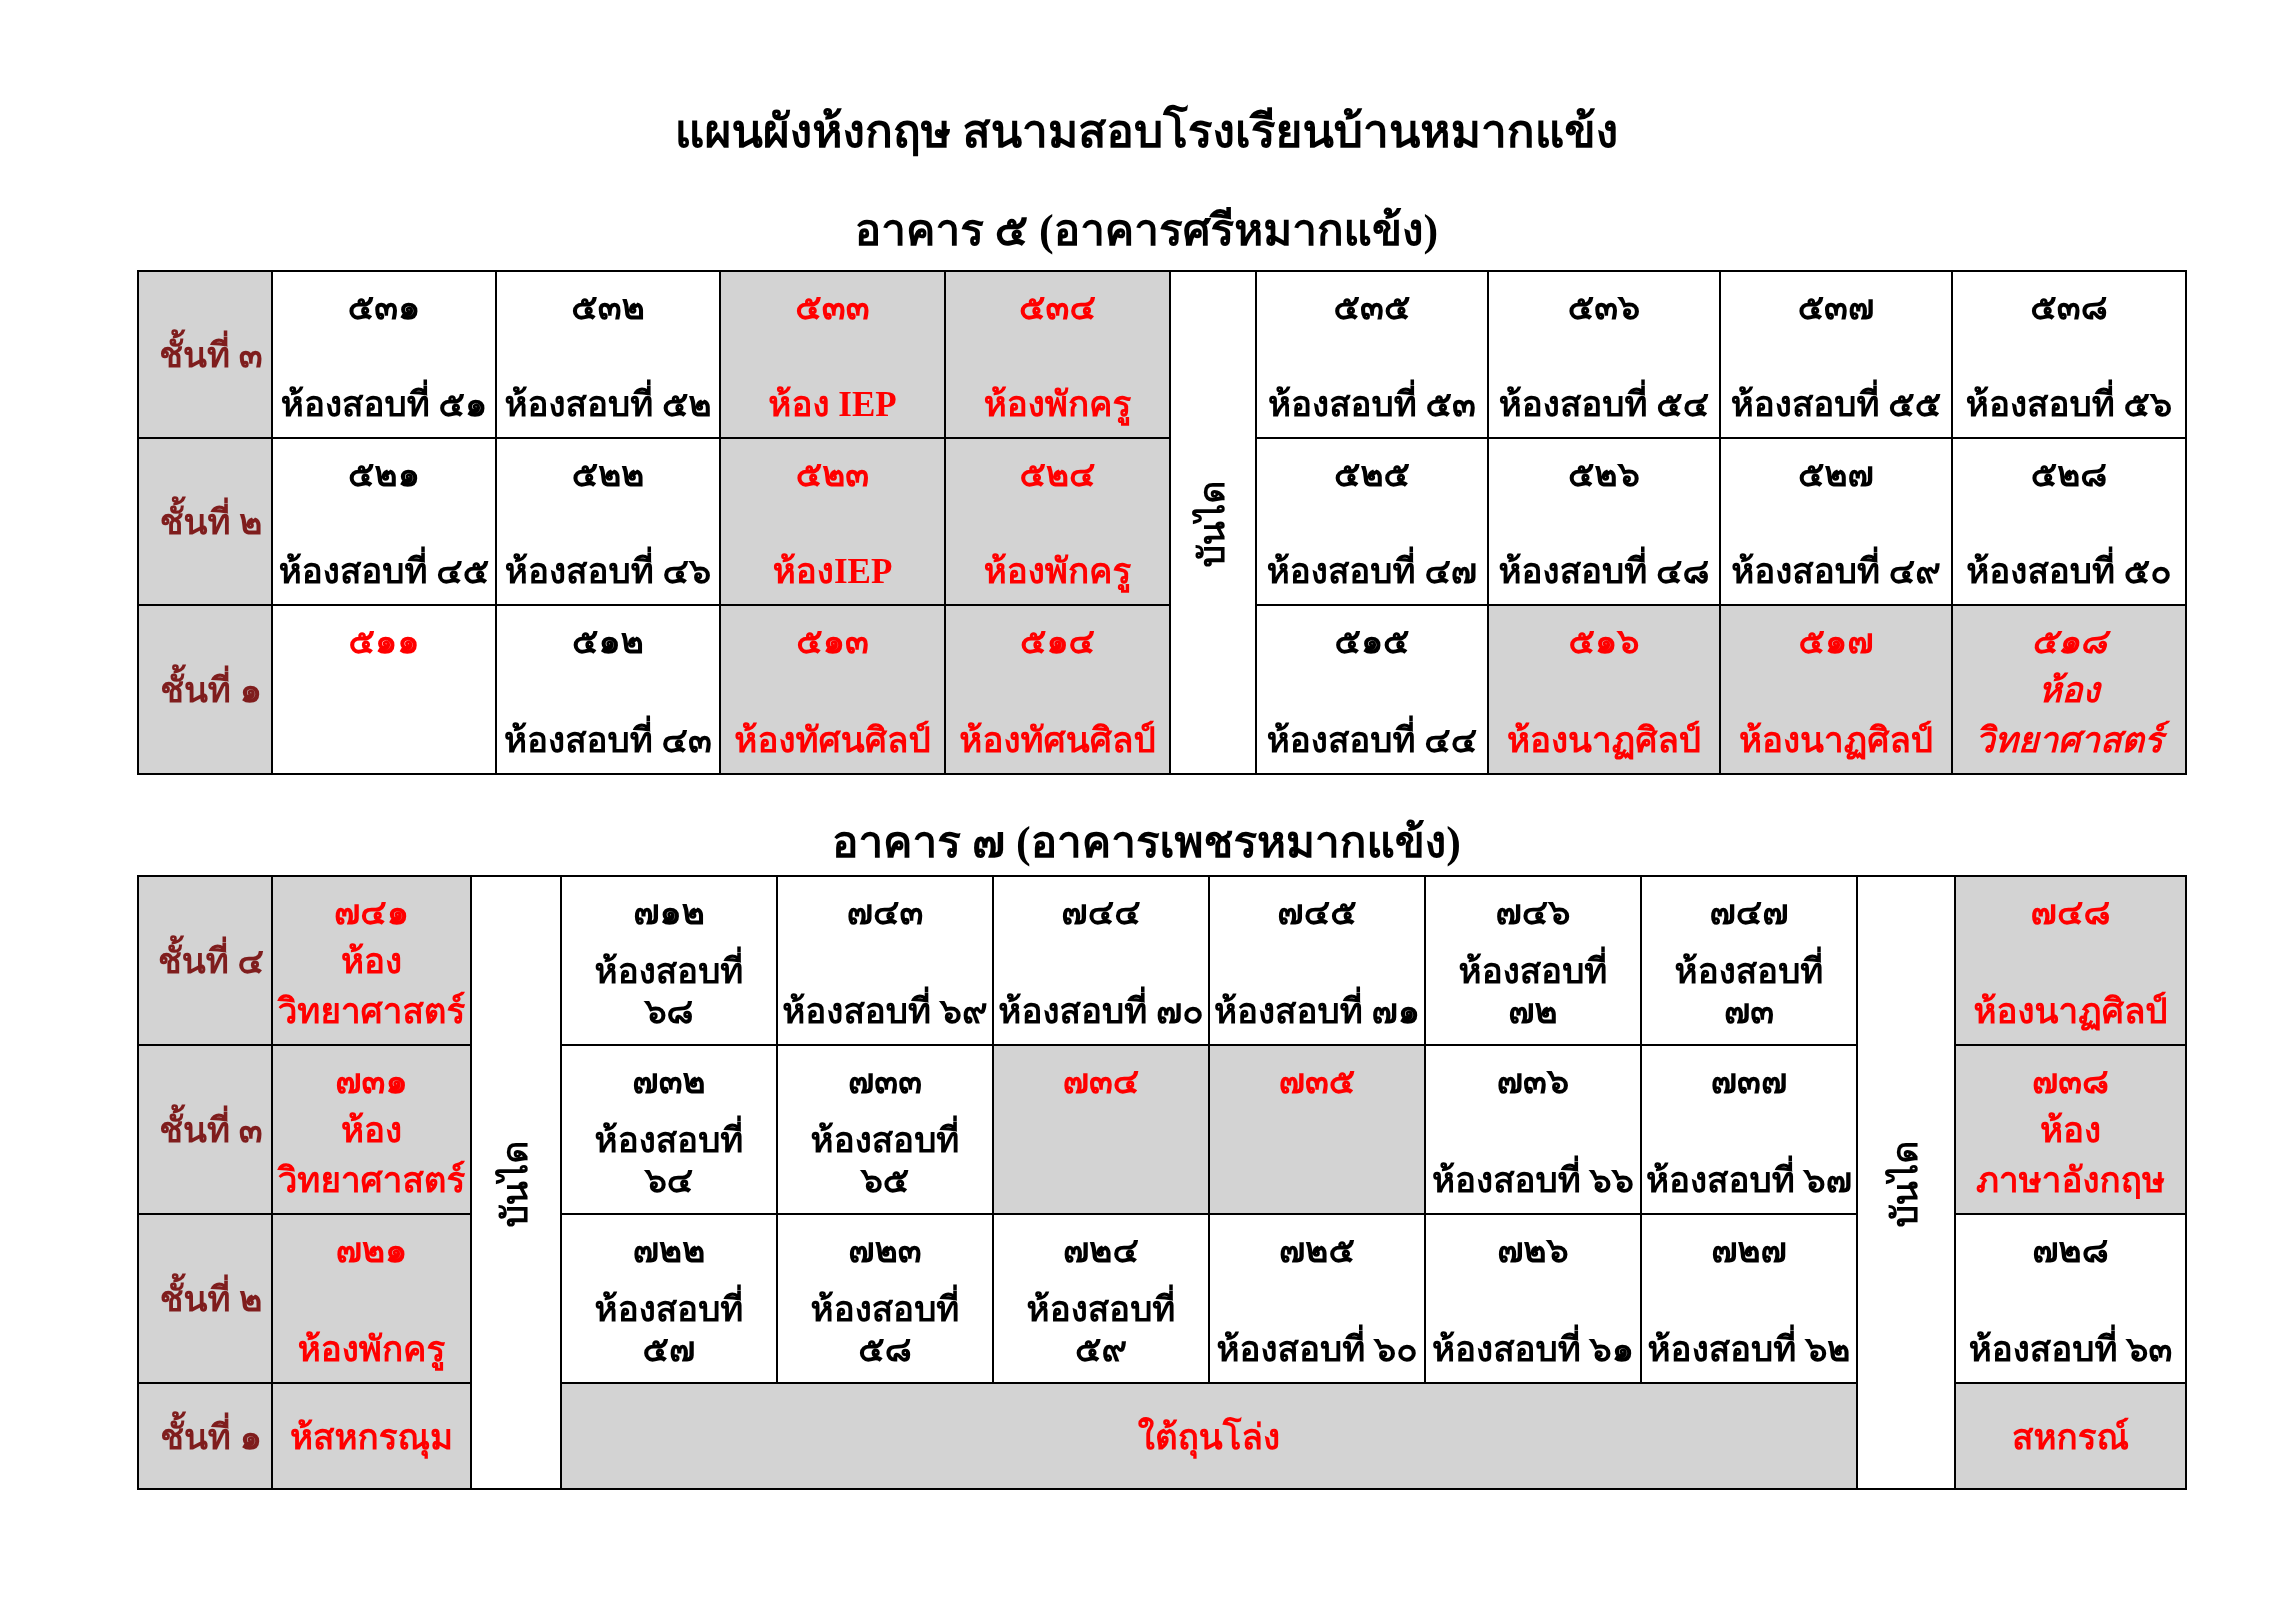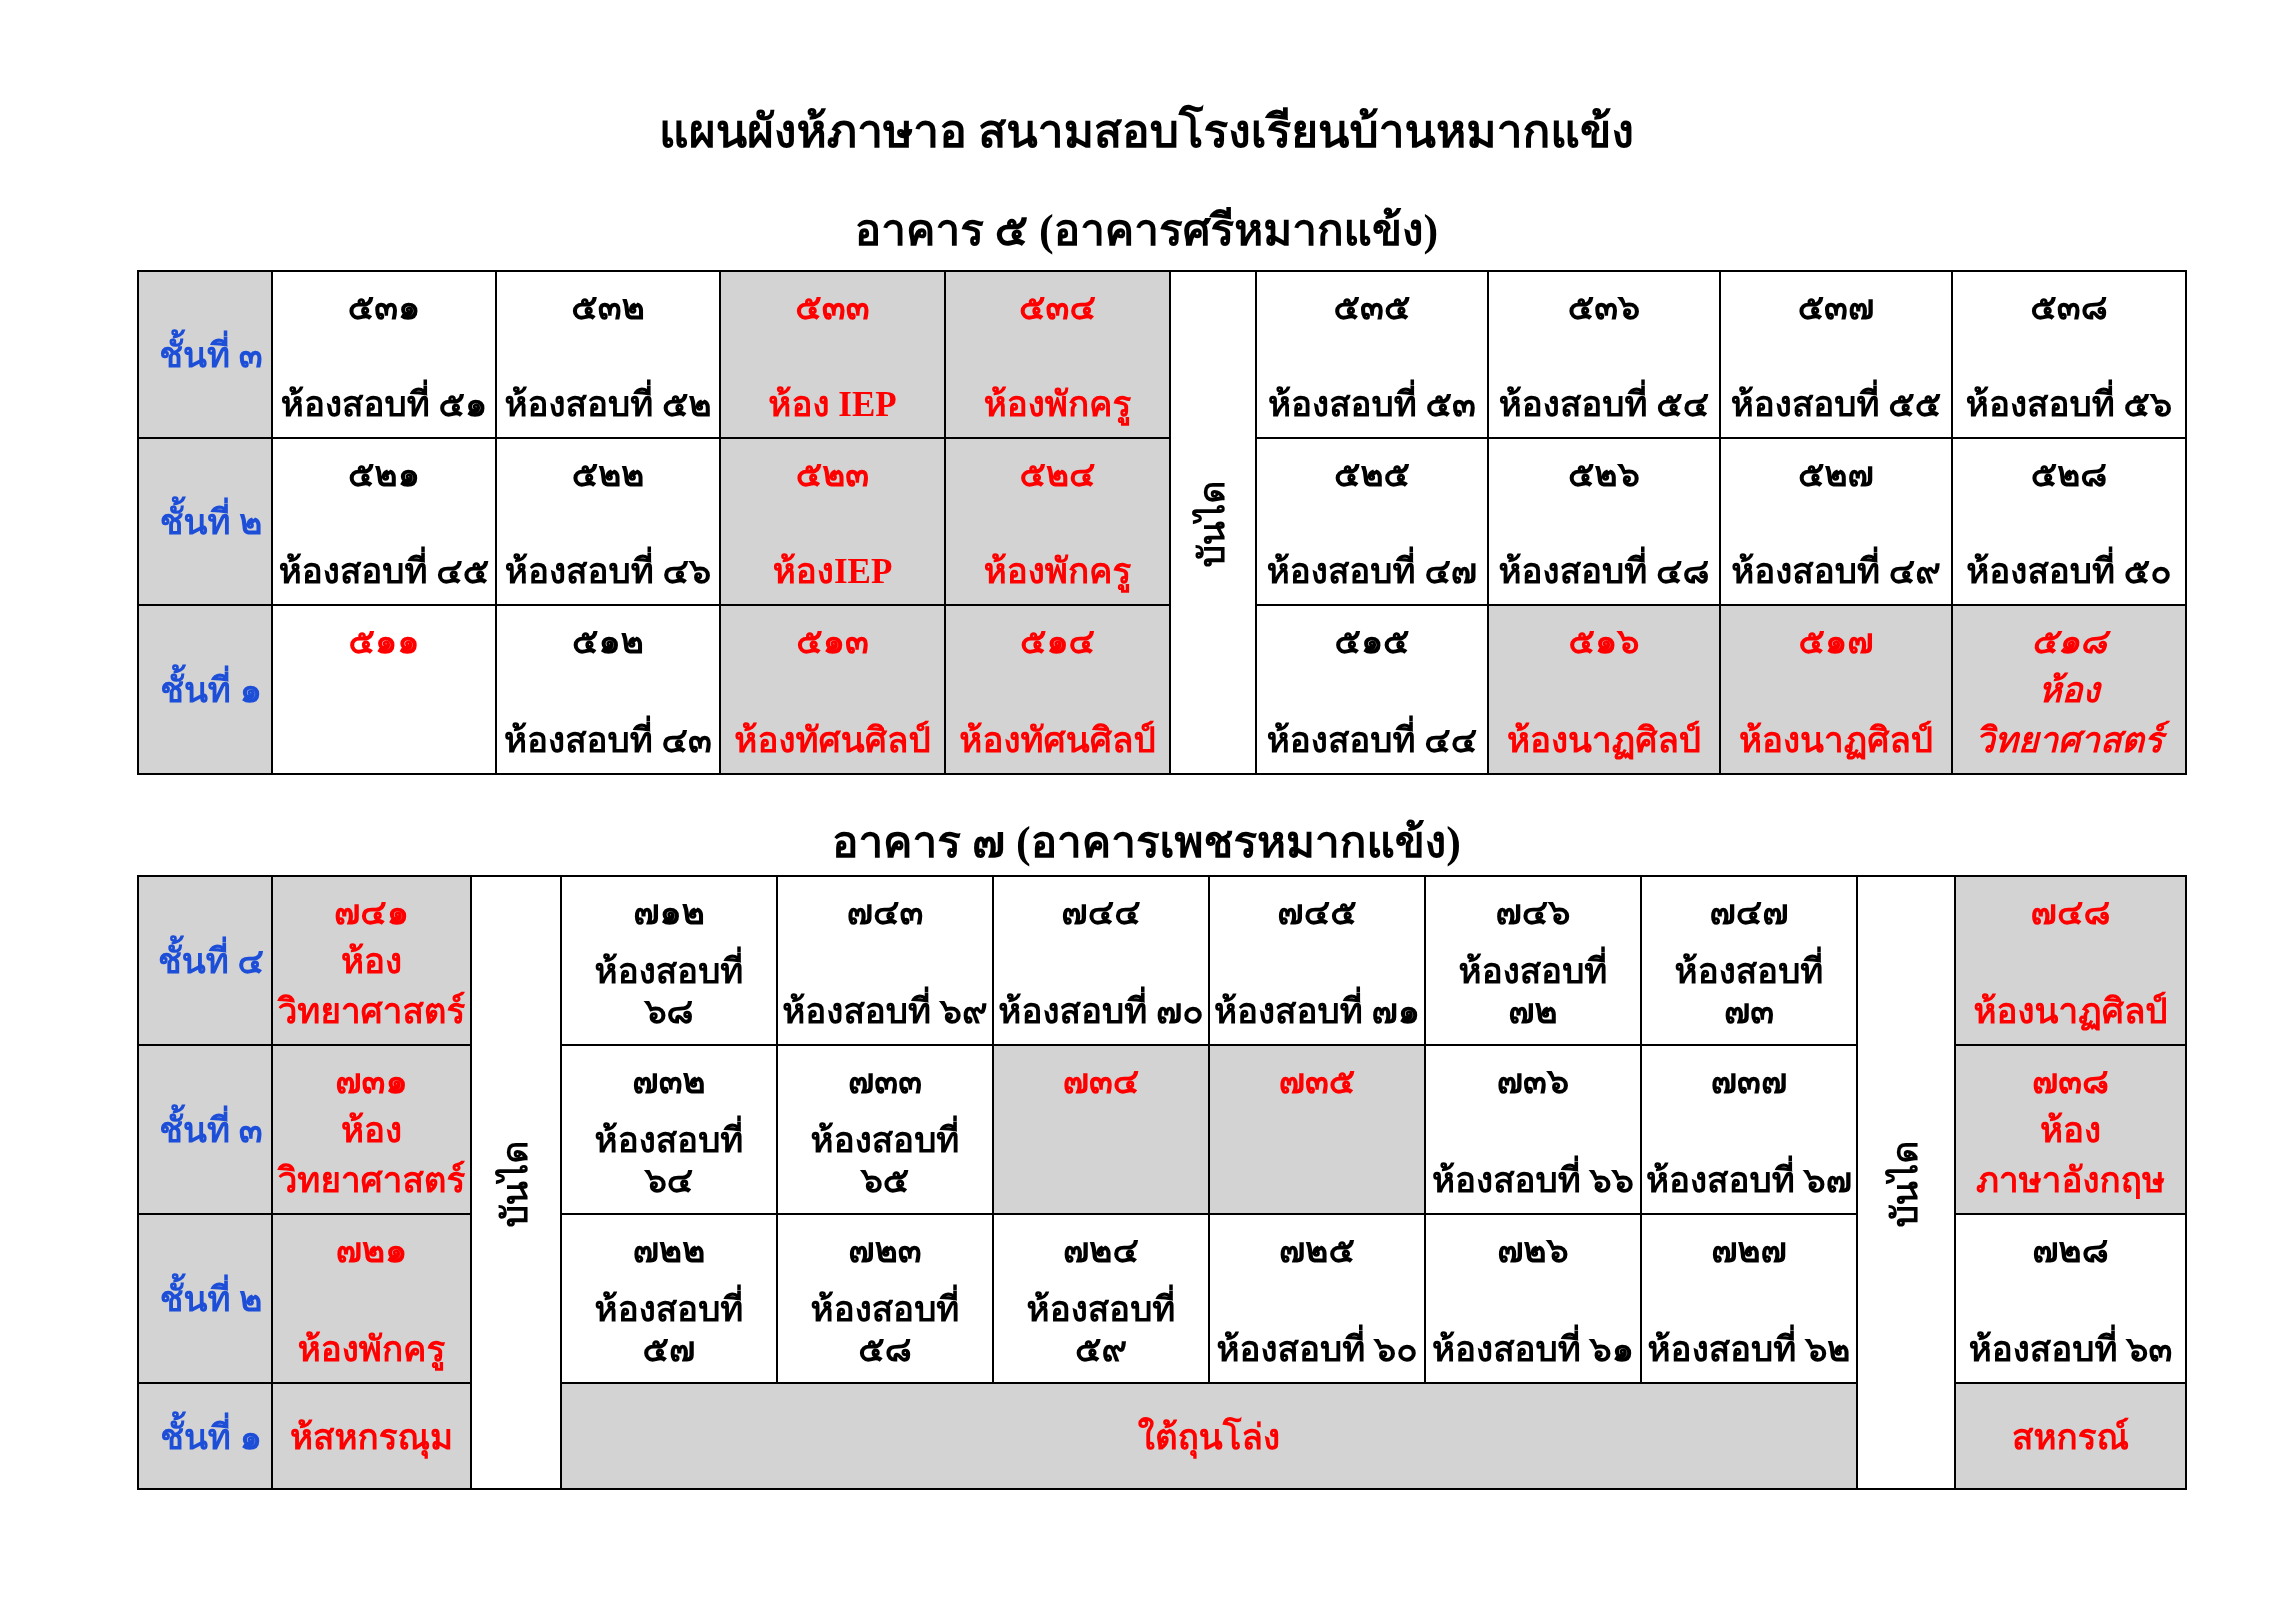--- a/index.html
+++ b/index.html
@@ -42,30 +42,30 @@
     justify-content:space-between;
     padding:15.7px 3.9px 11.8px 3.9px;
     font-size:35px;font-weight:bold;line-height:1.15;
     background:#fff;color:#000;text-align:center;
   }
   .cell.gray{background:#d3d3d3;}
   .cell.red{color:#ff0000;}
   .cell.center{justify-content:center;}
   .cell.last-col{border-right:none;}
   .cell.last-row{border-bottom:none;}
-  .cell.floor{background:#d3d3d3;color:#1d4ed8;justify-content:center;padding-left:16px;}
+  .cell.floor{background:#d3d3d3;color:#7f1d1d;justify-content:center;padding-left:16px;}
   .cell.stairs{background:#ffffff;justify-content:center;}
   .v-text{transform:rotate(-90deg);white-space:nowrap;}
   .cell span{display:block;}
 </style>
 </head>
 <body>
 
 <div id="page">
-  <div class="doc-title">แผนผังห้ภาษาอ สนามสอบโรงเรียนบ้านหมากแข้ง</div>
+  <div class="doc-title">แผนผังห้งกฤษ สนามสอบโรงเรียนบ้านหมากแข้ง</div>
 
   <div class="bldg-subtitle" id="subtitle5">อาคาร ๕ (อาคารศรีหมากแข้ง)</div>
   <div class="bldg-table" id="table5">
       <div class="cell floor" style="grid-area: 1 / 1;">
         <span>ชั้นที่ ๓</span>
       </div>
       <div class="cell" style="grid-area: 1 / 2;">
         <span>๕๓๑</span>
         <span>ห้องสอบที่ ๕๑</span>
       </div>

